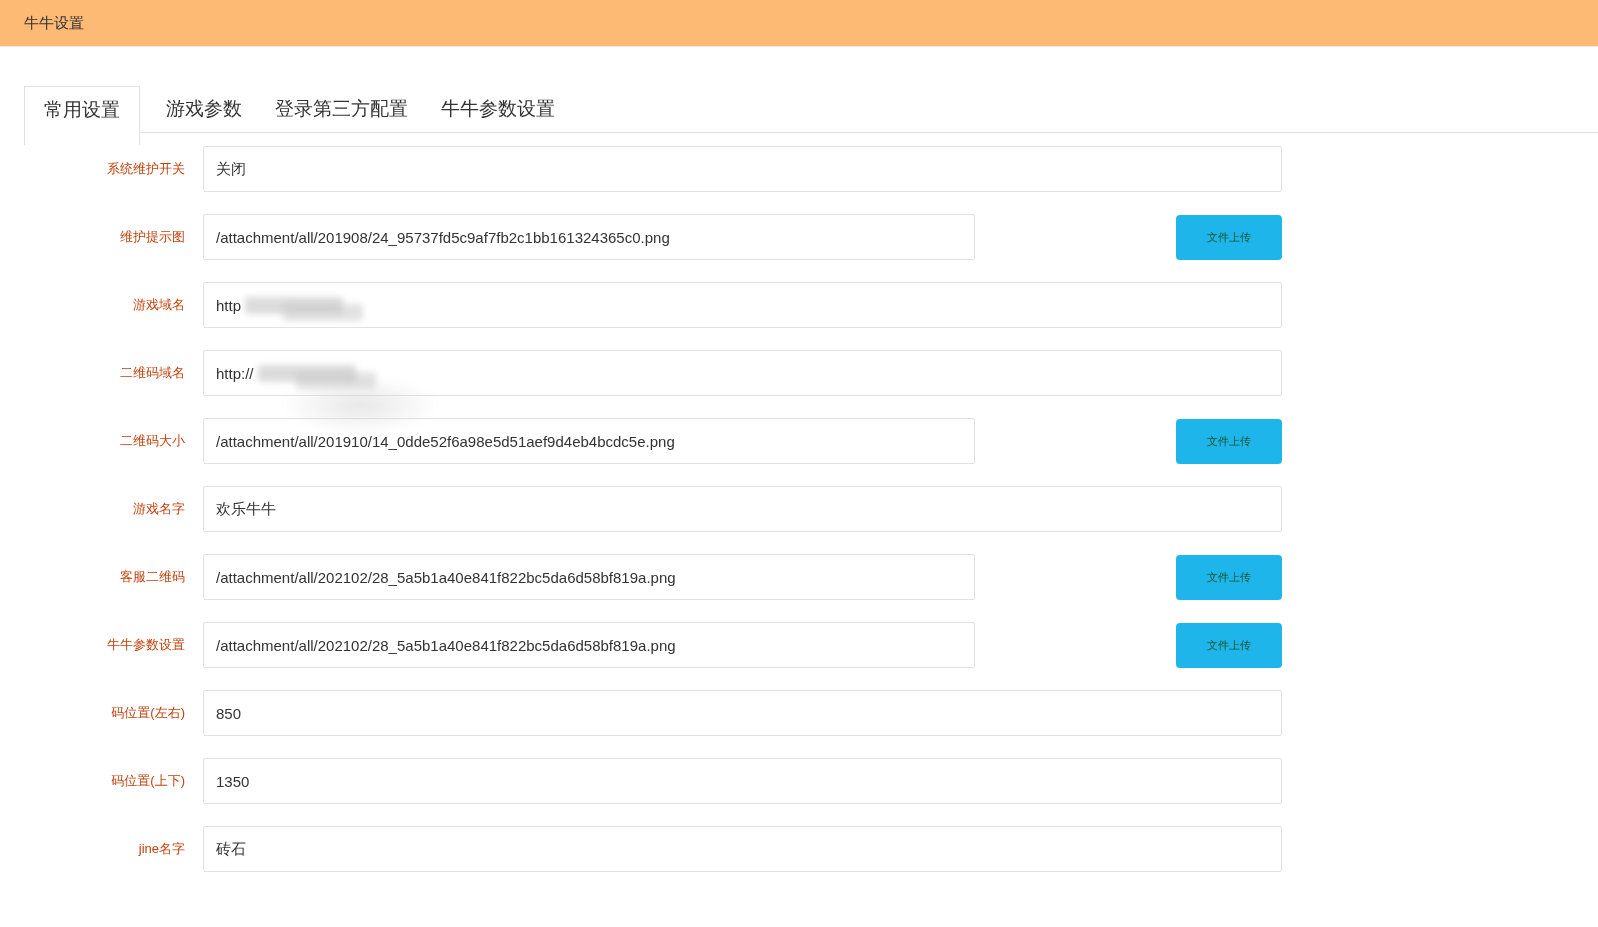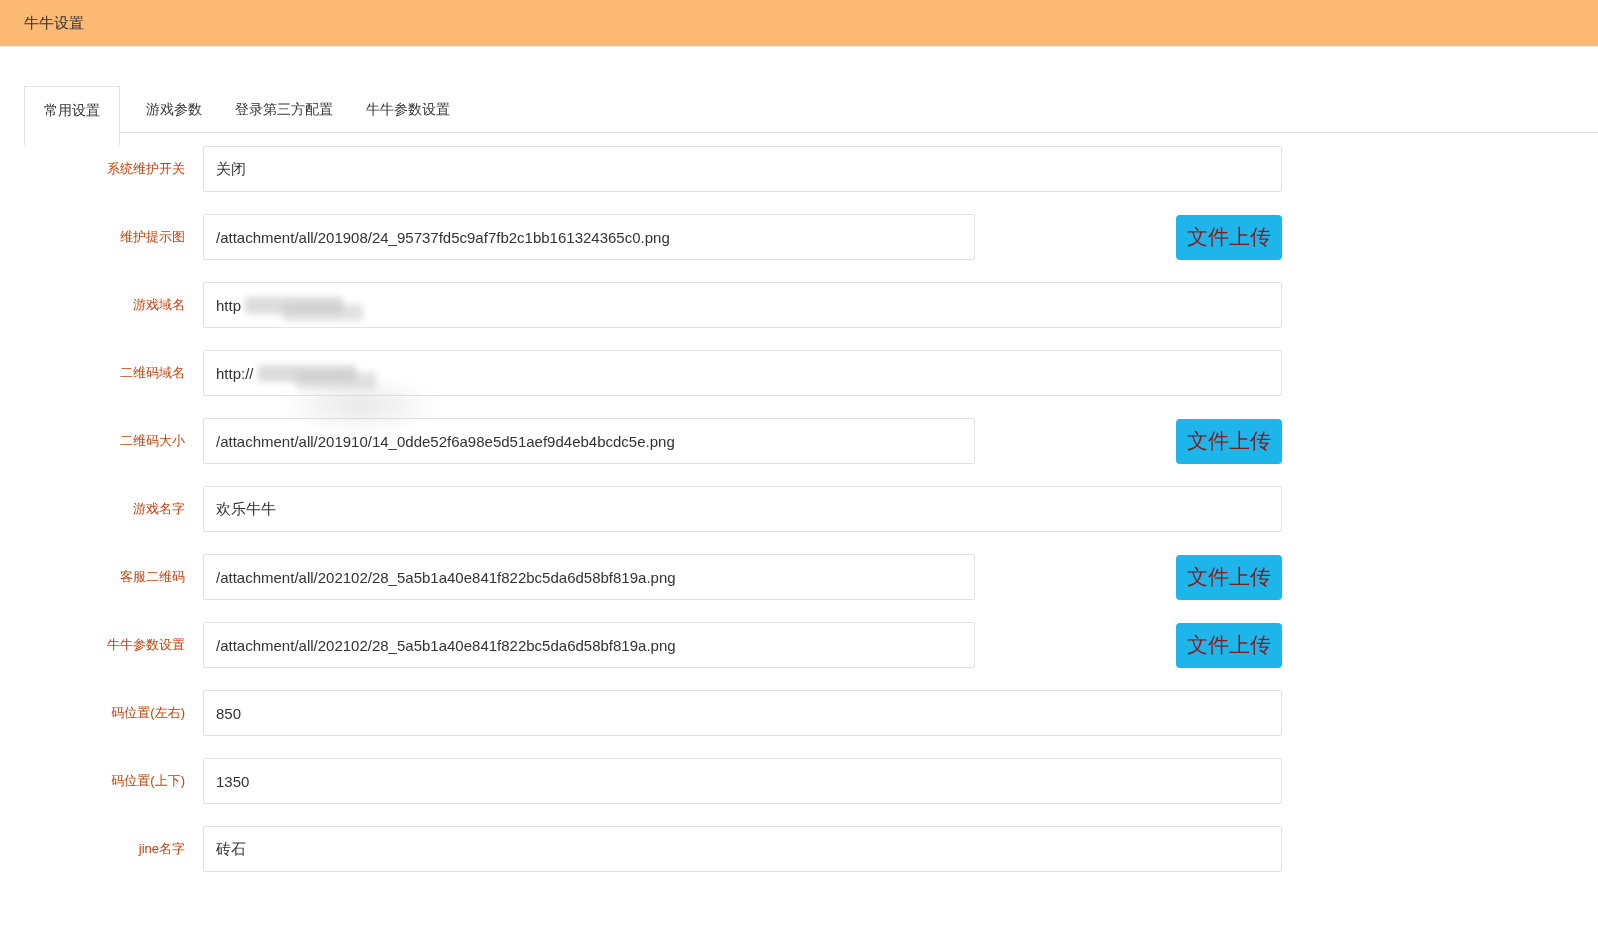--- a/index.html
+++ b/index.html
@@ -11,21 +11,21 @@
     display: flex; align-items: center; padding-left: 24px;
   }
   .topbar-title { font-size: 15px; color: #333; }
 
   .tabs {
     margin: 39px 0 0 24px; height: 47px; border-bottom: 1px solid #e2e2e2;
     display: flex; align-items: flex-start; position: relative;
   }
   .tab {
     height: 46px; line-height: 46px; padding: 0 13px; color: #333;
-    cursor: pointer; white-space: nowrap; margin-right: 7px; font-size: 14px;
+    cursor: pointer; white-space: nowrap; margin-right: 7px; font-size: 19px;
   }
   .tab.active {
     background: #fff; border: 1px solid #e2e2e2; border-bottom: none;
     height: 59px; z-index: 2; padding: 0 19px; margin-right: 13px;
   }
 
   .form { margin-top: 13px; }
   .row { display: flex; align-items: center; margin-bottom: 22px; position: relative; }
   .lbl {
     width: 203px; flex-shrink: 0; text-align: right; padding-right: 18px;
@@ -34,21 +34,21 @@
   .box {
     height: 46px; border: 1px solid #e1e1e1; border-radius: 2px; background: #fff;
     display: flex; align-items: center; padding: 0 12px; font-size: 15px; color: #333;
     overflow: hidden; white-space: nowrap;
   }
   .box.full  { width: 1079px; }
   .box.short { width: 772px; }
 
   .upload-btn {
     margin-left: 201px; width: 106px; height: 45px; border: none; border-radius: 4px;
-    background: #1eb6ea; color: #7f1d1d; font-size: 21px; cursor: pointer;
+    background: #1eb6ea; color: #14532d; font-size: 11px; cursor: pointer;
     font-family: "Liberation Sans", "DejaVu Sans", sans-serif;
   }
 
   .blur-blob {
     display: inline-block; height: 17px; background: #b9b9b9;
     filter: blur(3px); opacity: .5; border-radius: 3px; margin-left: 4px;
   }
   .blob-a { width: 98px; }
   .blob-b { width: 80px; margin-left: -60px; margin-top: 14px; background: #c6c6c6; }
   .smudge {

